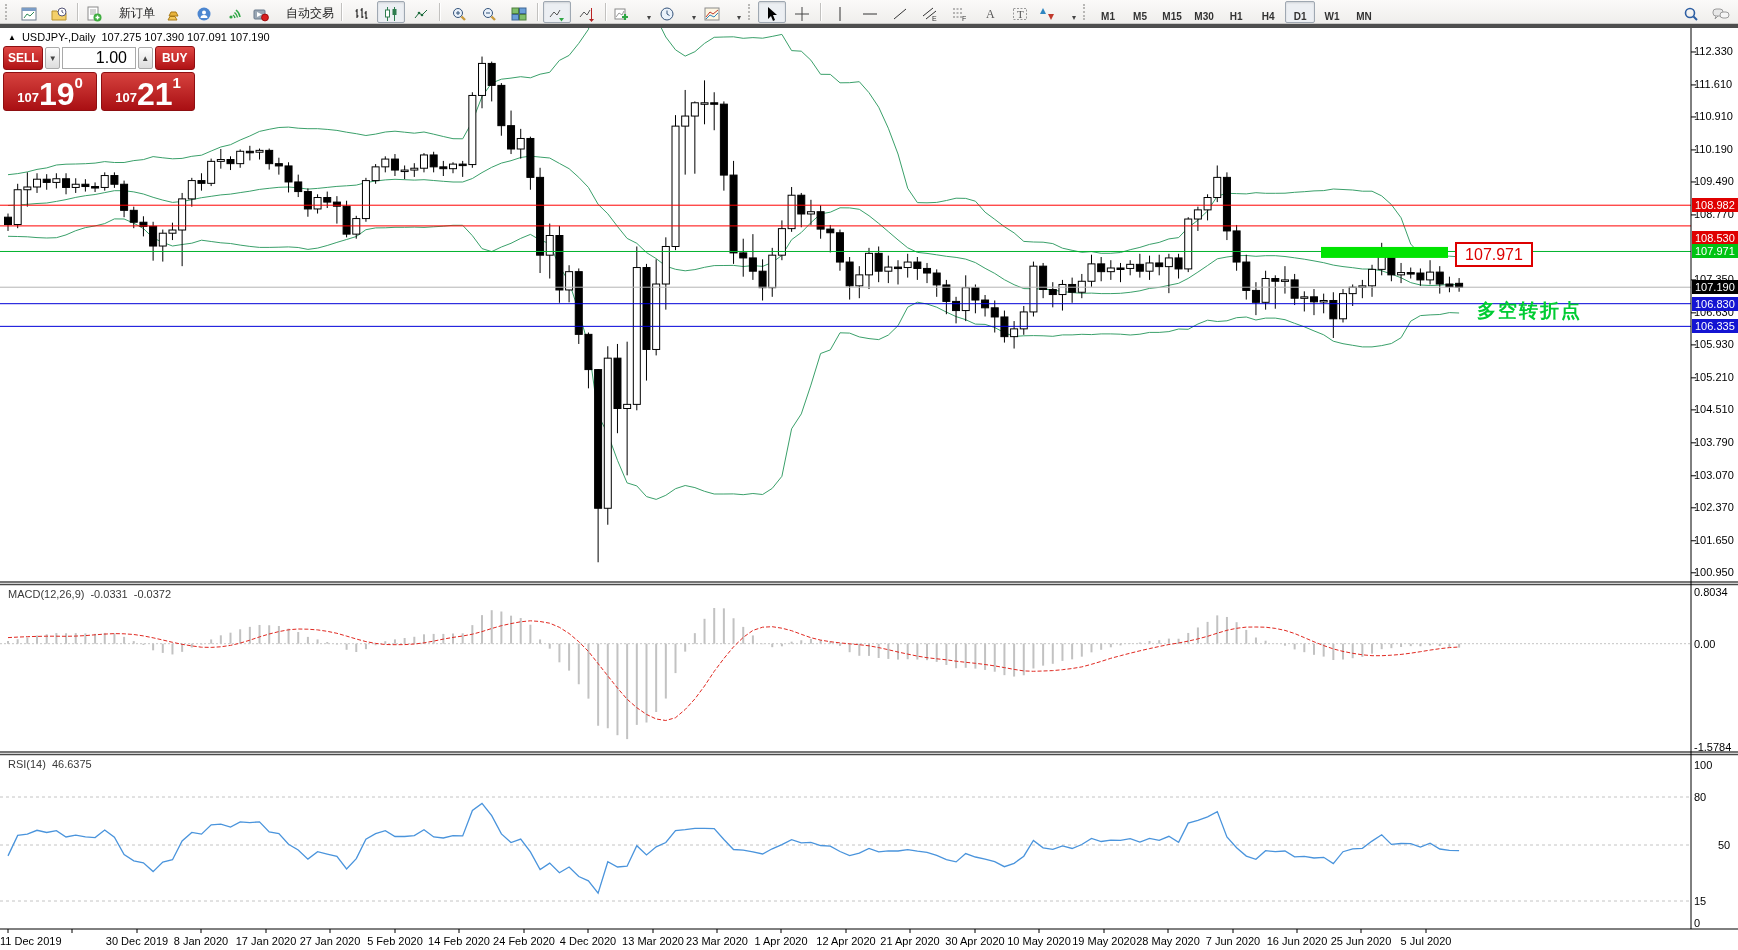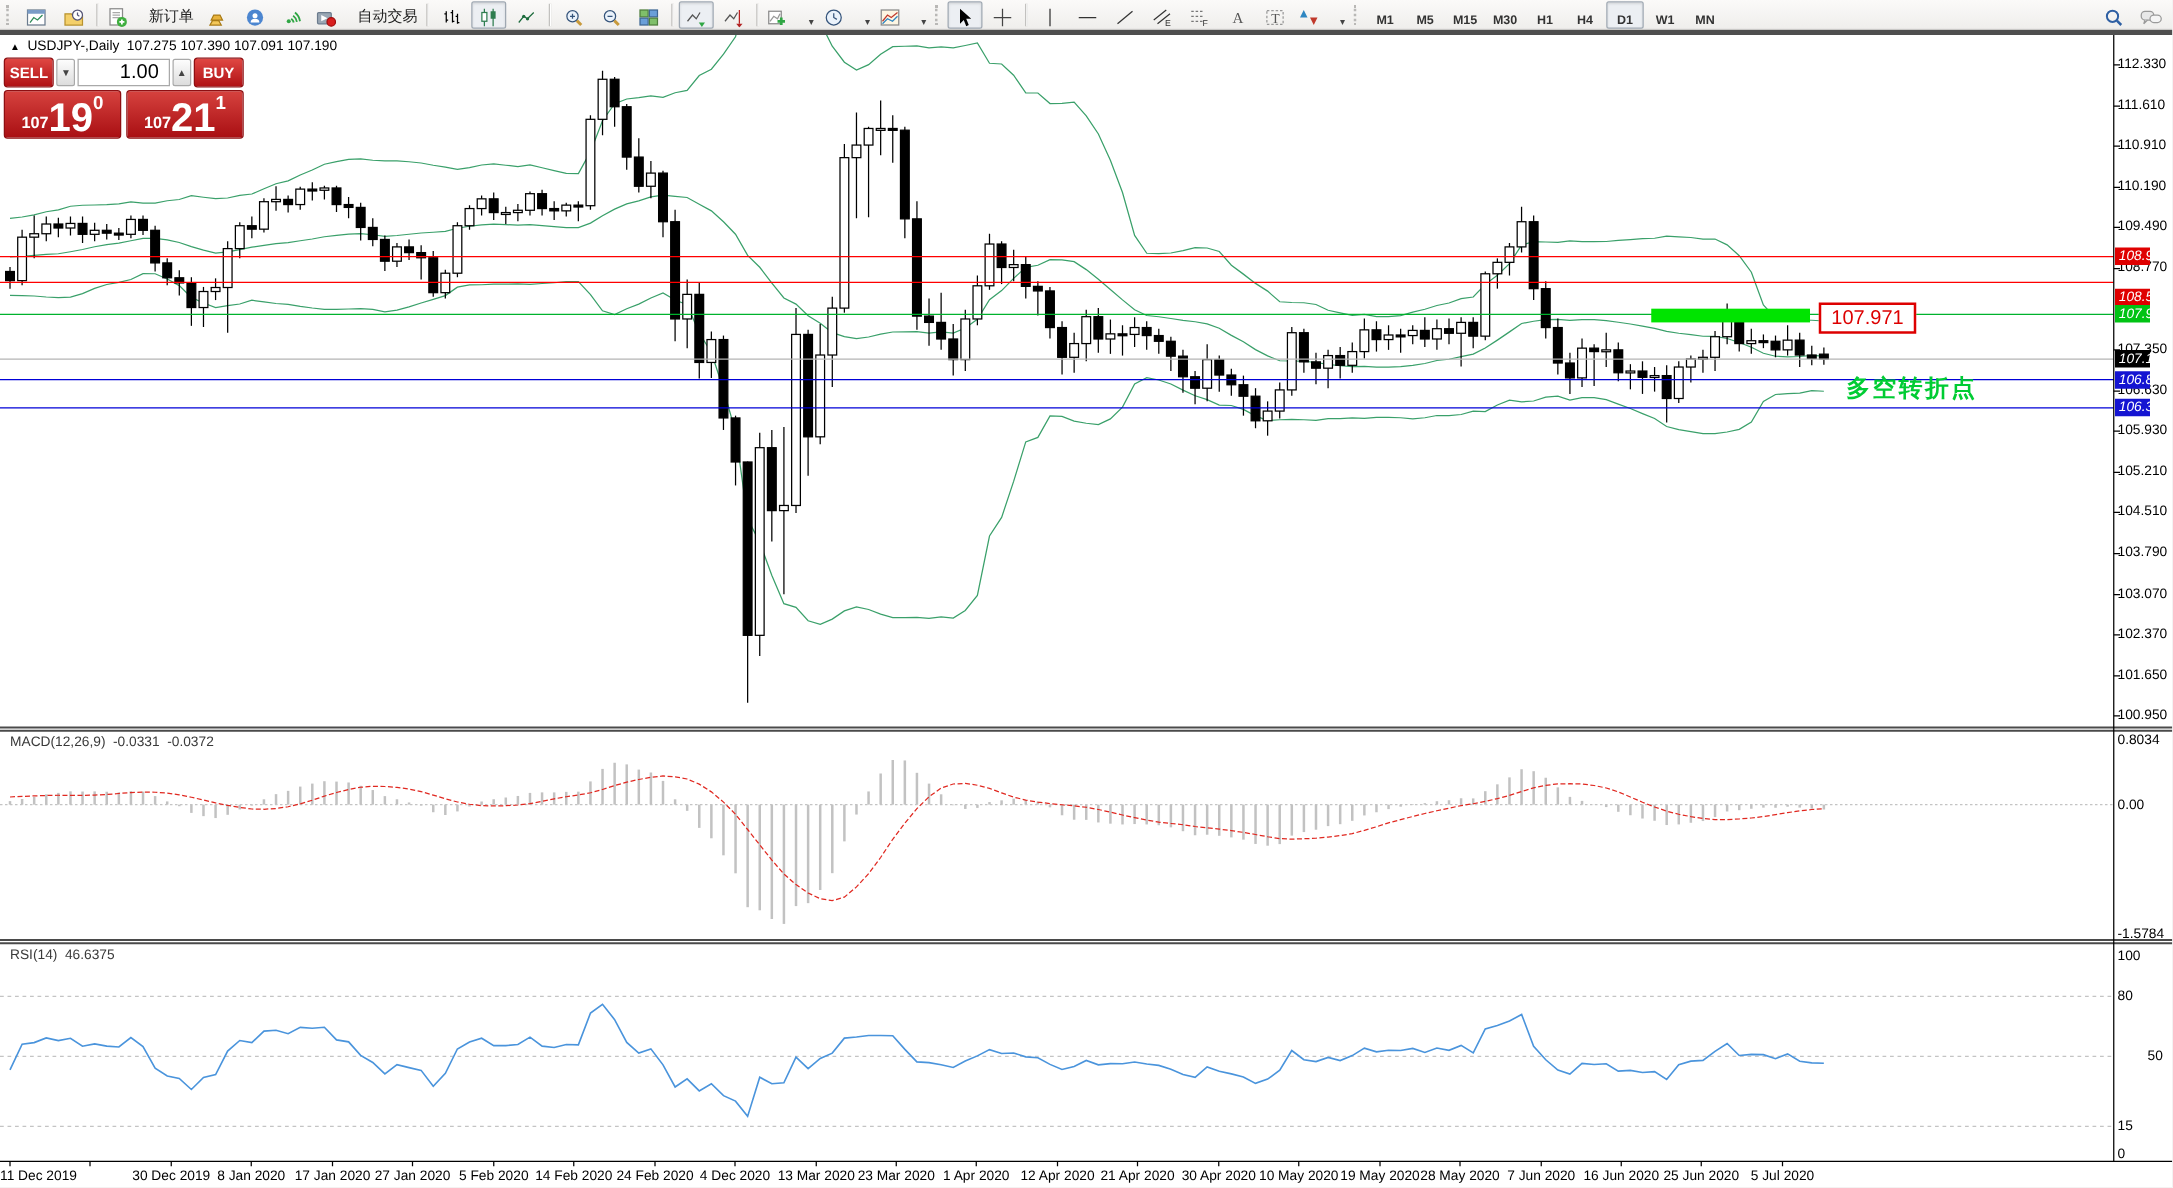--- a/index.html
+++ b/index.html
@@ -15,21 +15,21 @@
   .tf{font-size:10px;font-weight:bold;color:#333;min-width:24px;}
   .vsep{width:1px;height:18px;background:#C2C1BF;border-right:1px solid #FFF;margin:0 3px;}
   .handle{width:4px;height:16px;border-left:2px dotted #B9B8B6;margin:0 3px;}
   .caret{font-size:8px;color:#444;line-height:8px;}
   .spacer{flex:1;}
   
   #chart-area{position:absolute;left:0;top:28px;width:1738px;height:922px;background:#fff;}
   #chart-svg{position:absolute;left:0;top:0;z-index:1;}
   #labels{position:absolute;left:0;top:0;width:1738px;height:922px;z-index:2;pointer-events:none;}
   .tick{position:absolute;left:1694px;width:44px;font-size:11px;color:#000;}
-  .plabel{position:absolute;left:1692px;width:28px;font-size:11px;color:#fff;height:14px;line-height:14px;padding-left:3px;box-sizing:border-box;font-style:italic;}
+  .plabel{position:absolute;left:1692px;width:46px;font-size:11px;color:#fff;height:14px;line-height:14px;padding-left:3px;box-sizing:border-box;}
   .mlabel{position:absolute;left:1694px;width:44px;font-size:11px;color:#000;}
   .dlabel{position:absolute;font-size:11px;color:#000;white-space:nowrap;}
   #symbol-header{position:absolute;left:8px;top:3px;font-size:11px;color:#000;z-index:5;display:flex;gap:6px;align-items:center;}
   #macd-header,#rsi-header{position:absolute;left:8px;font-size:11px;color:#3A3A3A;z-index:5;display:flex;gap:6px;}
   #macd-header{top:560px;}
   #rsi-header{top:730px;}
   #annotation{position:absolute;font-size:19px;font-weight:bold;letter-spacing:2px;z-index:5;white-space:nowrap;}
   #callout{position:absolute;background:#fff;border:2px solid #DD0000;color:#DD0000;font-size:16px;
     width:74px;height:21px;line-height:21px;text-align:center;z-index:5;}
   

